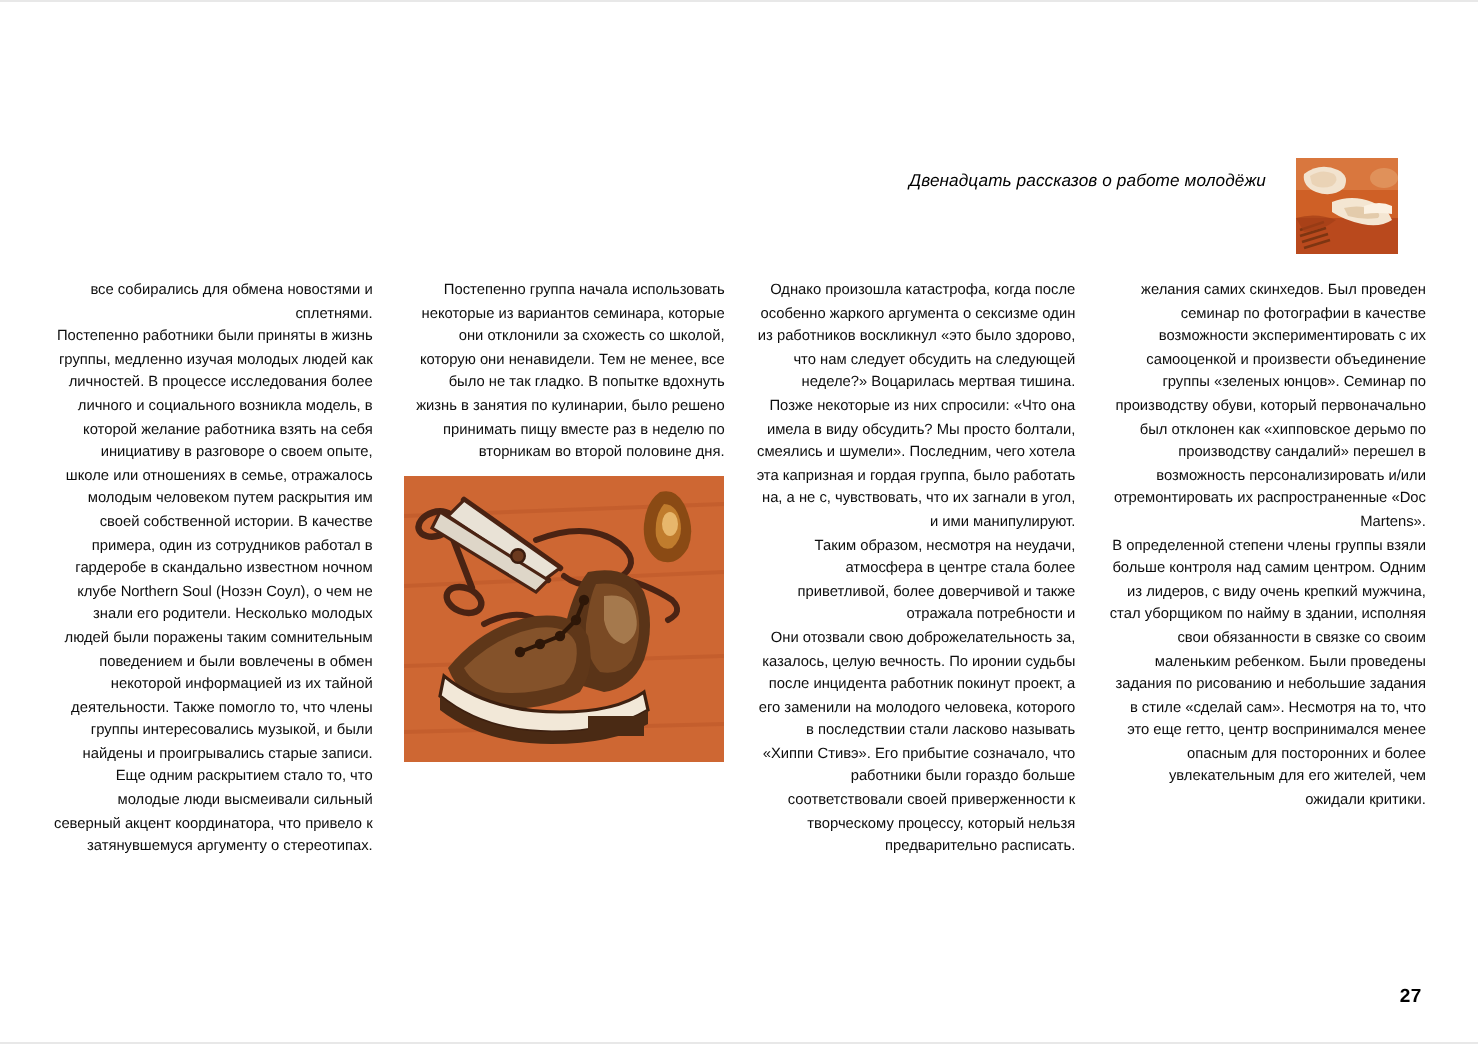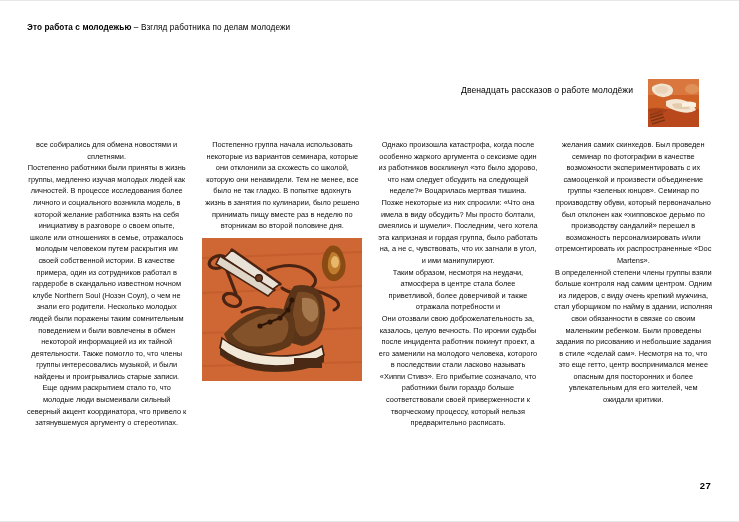--- a/index.html
+++ b/index.html
@@ -42,20 +42,21 @@
   
   .subtitle {
     position: absolute;
     right: 106px;
     top: 84px;
     font-size: 8.6px;
     line-height: 1.25;
     text-align: right;
     white-space: nowrap;
     letter-spacing: 0.05px;
+    font-style: italic;
   }
   .hero-figure {
     position: absolute;
     left: 648px;
     top: 78px;
     width: 51px;
     height: 48px;
     overflow: hidden;
     background: #d4652a;
   }
@@ -72,21 +73,21 @@
     width: 688px;
     height: 360px;
     display: flex;
     gap: 0;
   }
   .col {
     width: 160px;
     margin-right: 16px;
     font-size: 7.4px;
     line-height: 11.6px;
-    text-align: center;
+    text-align: right;
     color: #0d0d0d;
   }
   .col:last-child { margin-right: 2px; }
   .col p {
     margin: 0;
   }
 
   
   .boot-figure {
     margin-top: 6px;
@@ -98,36 +99,32 @@
   }
   .boot-figure .art {
     position: absolute;
     inset: 0;
   }
 
   
   .folio {
     position: absolute;
     right: 28px;
-    bottom: 30px;
+    bottom: 17px;
     font-size: 9.5px;
     font-weight: bold;
     letter-spacing: 0.3px;
   }
   .spacer-gap { height: 11.6px; }
 </style>
 </head>
 <body>
 
 <div class="page">
 
-  <div class="running-head">
-    <span class="bold">Это работа с молодежью</span>
-    <span class="reg">– Взгляд работника по делам молодежи</span>
-  </div>
 
   <div class="subtitle">Двенадцать рассказов о работе молодёжи</div>
 
   <div class="hero-figure">
     <svg class="art" viewBox="0 0 51 48" preserveAspectRatio="none">
       <rect x="0" y="0" width="51" height="48" fill="#cf6026"></rect>
       <rect x="0" y="0" width="51" height="16" fill="#d9773e"></rect>
       <rect x="0" y="30" width="51" height="18" fill="#b9491d"></rect>
       <path d="M4 8 Q12 2 21 6 Q27 9 24 15 Q18 20 10 17 Q3 14 4 8 Z" fill="#f2e3cf"></path>
       <path d="M7 9 Q13 5 19 8 Q22 11 18 14 Q12 16 8 13 Z" fill="#ead3b6"></path>

